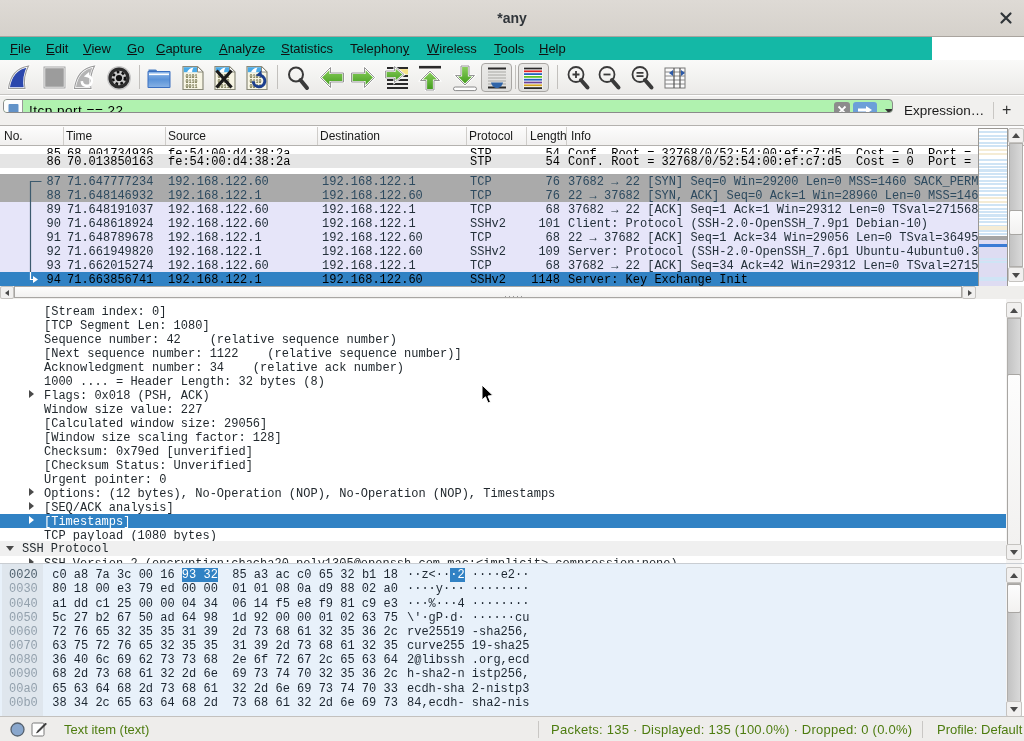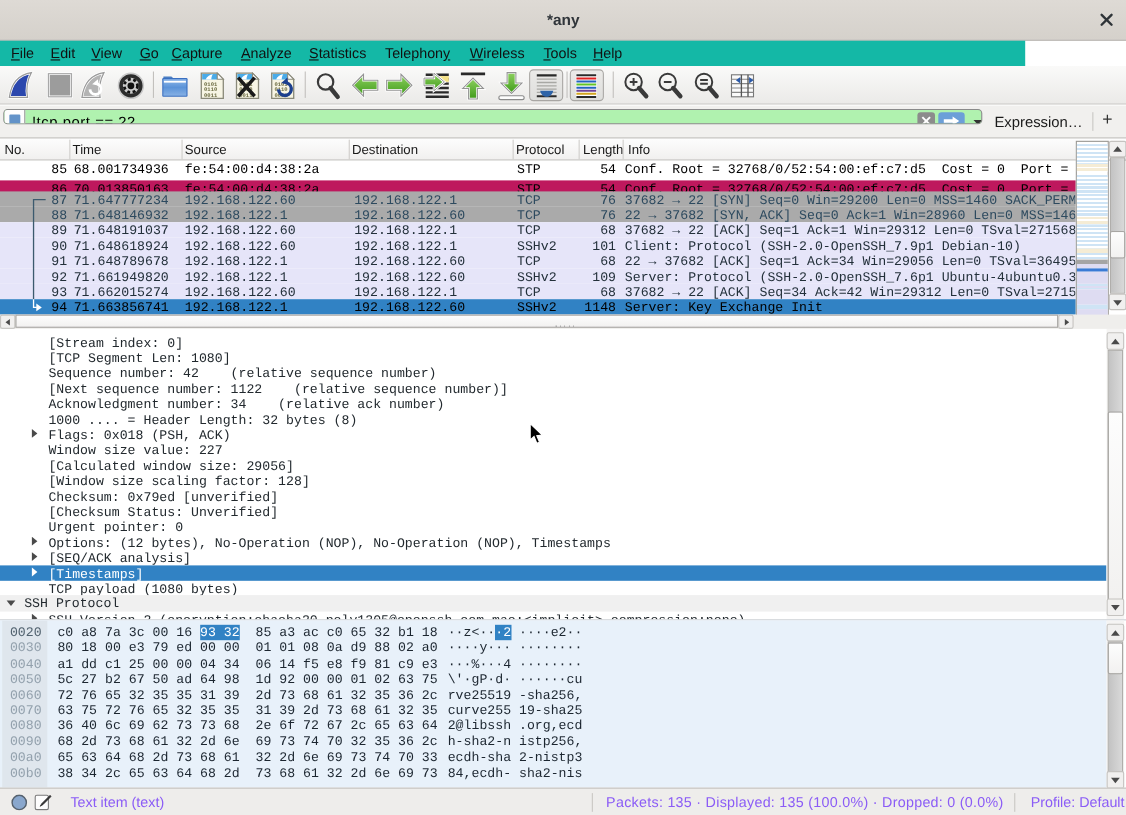--- a/index.html
+++ b/index.html
@@ -56,21 +56,21 @@
       color:#22292e; white-space:pre; }
   
   #hexpane { left:0; top:564px; width:1006px; height:152px; background:#e8f1fa; overflow:hidden;text-align:right; }
   .hline { position:absolute; left:9px; font-family:"Liberation Mono", monospace;
       font-size:12px; line-height:14px; white-space:pre; color:#1c2630; }
   .hoff { color:#93a1ad; }
   .hasc { position:absolute; left:398px; top:0; }
   
   #statusbar { left:0; top:716px; width:1024px; height:25px; background:#eeedeb;
       border-top:1px solid #c3c1be; }
-  #statusbar span { position:absolute; top:5px; font-size:13px; color:#8b5cf6; }
+  #statusbar span { position:absolute; top:5px; font-size:13px; color:#4d7c0f; }
 </style>
 </head>
 <body>
   <div class="abs" id="titlebar">
     <div class="title">*any</div>
     <svg class="abs" style="left:999px; top:11px;" width="14" height="14" viewBox="0 0 14 14">
       <path d="M2.5 2.5 L11.5 11.5 M11.5 2.5 L2.5 11.5" stroke="#2f3438" stroke-width="2.2" stroke-linecap="round"></path>
     </svg>
   </div>
   <div class="abs" id="menubar">
@@ -304,21 +304,21 @@
     <i style="left:165px"></i>
     <i style="left:317px"></i>
     <i style="left:466px"></i>
     <i style="left:526px"></i>
     <i style="left:566px"></i>
   </div>
   <div class="abs" id="packetrows" style="left:0;top:146px;width:1024px;height:153px">
     <div class="prow" style="top:0;background:#fff;color:#000">
       <span class="cno">85</span><span class="ctime">68.001734936</span><span class="csrc">fe:54:00:d4:38:2a</span><span class="cproto">STP</span><span class="clen">54</span><span class="cinfo">Conf. Root = 32768/0/52:54:00:ef:c7:d5  Cost = 0  Port = 0x8001</span>
     </div>
-    <div class="prow" style="top:18px;background:#be185d;color:#000">
+    <div class="prow" style="top:8px;background:#e5e5e5;color:#000">
       <span class="cno">86</span><span class="ctime">70.013850163</span><span class="csrc">fe:54:00:d4:38:2a</span><span class="cproto">STP</span><span class="clen">54</span><span class="cinfo">Conf. Root = 32768/0/52:54:00:ef:c7:d5  Cost = 0  Port = 0x8001</span>
     </div>
     <div class="prow" style="top:28px;background:#aaaaaa;color:#2d4a5f">
       <span class="cno">87</span><span class="ctime">71.647777234</span><span class="csrc">192.168.122.60</span><span class="cdst">192.168.122.1</span><span class="cproto">TCP</span><span class="clen">76</span><span class="cinfo">37682 → 22 [SYN] Seq=0 Win=29200 Len=0 MSS=1460 SACK_PERM=1 TSval=2715686 TSecr=0 WS=128</span>
     </div>
     <div class="prow" style="top:42px;background:#aaaaaa;color:#2d4a5f">
       <span class="cno">88</span><span class="ctime">71.648146932</span><span class="csrc">192.168.122.1</span><span class="cdst">192.168.122.60</span><span class="cproto">TCP</span><span class="clen">76</span><span class="cinfo">22 → 37682 [SYN, ACK] Seq=0 Ack=1 Win=28960 Len=0 MSS=1460 SACK_PERM=1 TSval=3649560 TSecr=2715686 WS=128</span>
     </div>
     <div class="prow" style="top:56px;background:#e6e5f9;color:#23303a">
       <span class="cno">89</span><span class="ctime">71.648191037</span><span class="csrc">192.168.122.60</span><span class="cdst">192.168.122.1</span><span class="cproto">TCP</span><span class="clen">68</span><span class="cinfo">37682 → 22 [ACK] Seq=1 Ack=1 Win=29312 Len=0 TSval=2715686 TSecr=3649560</span>

